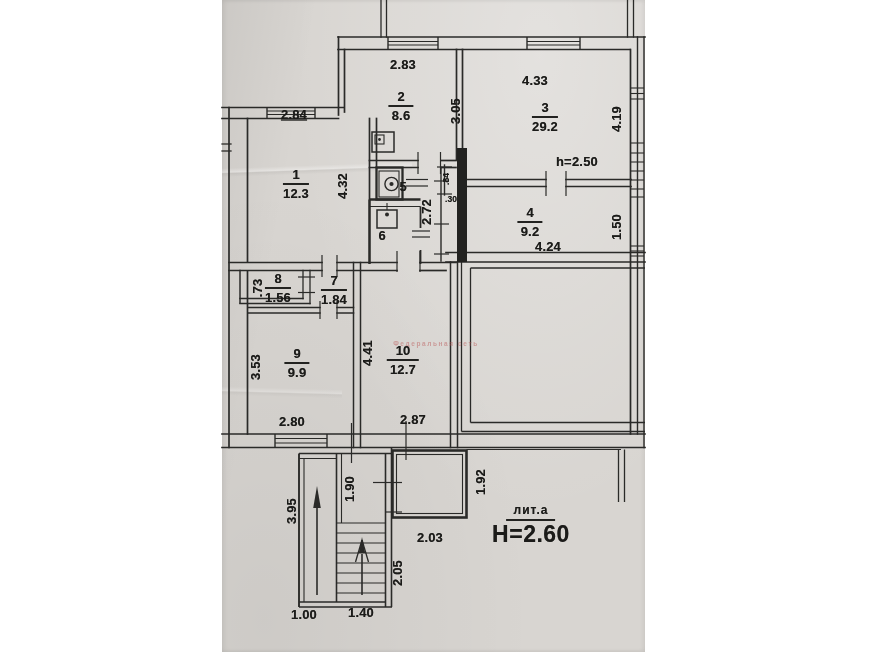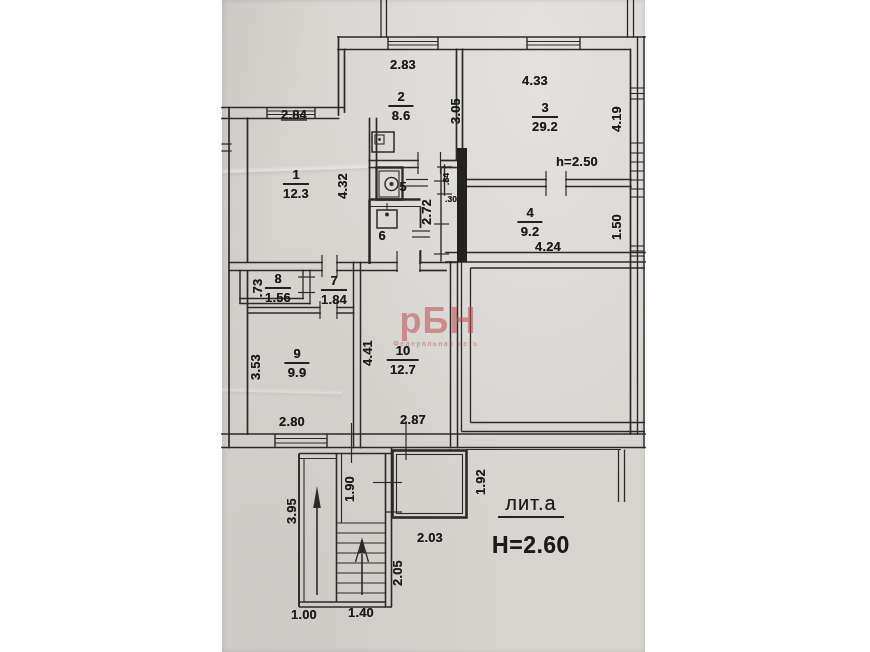--- a/index.html
+++ b/index.html
@@ -38,23 +38,23 @@
   .watermark{position:absolute;left:438px;top:321px;transform:translate(-50%,-50%);
        font-size:36px;font-weight:700;color:rgba(185,78,78,0.55);letter-spacing:1px;
        filter:blur(.4px);}
   .watermark-sub{position:absolute;left:436px;top:343px;transform:translate(-50%,-50%);
        font-size:6.5px;font-weight:700;color:rgba(185,78,78,0.45);letter-spacing:1.6px;
        filter:blur(.3px);}
   
   .liter{position:absolute;left:531px;top:525px;transform:translate(-50%,-50%);
        display:flex;flex-direction:column;align-items:center;color:#1b1b19;
        text-shadow:0 0 .5px rgba(27,27,25,.6);}
-  .liter .top{font-size:20px;font-weight:400;letter-spacing:1px;line-height:1;
+  .liter .top{font-size:12px;font-weight:700;letter-spacing:1px;line-height:1;
        padding:0 7px 3px;border-bottom:2.5px solid #222220;}
-  .liter .bottom{font-size:23px;font-weight:700;line-height:1;padding-top:16px;letter-spacing:.5px;}
+  .liter .bottom{font-size:23px;font-weight:700;line-height:1;padding-top:2px;letter-spacing:.5px;}
 </style>
 </head>
 <body>
 
 <div class="stage">
   <div class="paper"></div>
   <div class="crease c1"></div>
   <div class="crease c2"></div>
 
   <svg class="plan" width="870" height="652" viewBox="0 0 870 652">
@@ -276,21 +276,20 @@
     <g stroke="#2a2a28" fill="none">
       <rect x="392.5" y="450.5" width="74" height="67" stroke-width="2.6"></rect>
       <rect x="396.5" y="454.5" width="66" height="59" stroke-width="1.1"></rect>
 
       <line x1="466.5" y1="449.5" x2="621" y2="449.5" stroke-width="1.2"></line>
       <line x1="618.5" y1="449.5" x2="618.5" y2="502" stroke-width="1.3"></line>
       <line x1="624.5" y1="449.5" x2="624.5" y2="502" stroke-width="1.3"></line>
     </g>
   </svg>
 
-  <div class="watermark">рБН</div>
   <div class="watermark-sub">Федеральная сеть</div>
 
   <div class="liter">
     <span class="top">лит.а</span>
     <span class="bottom">Н=2.60</span>
   </div>
 
   <div id="labels-layer">
       <div class="room-label" style="left: 296px; top: 184px;">
         <span class="num">1</span>

